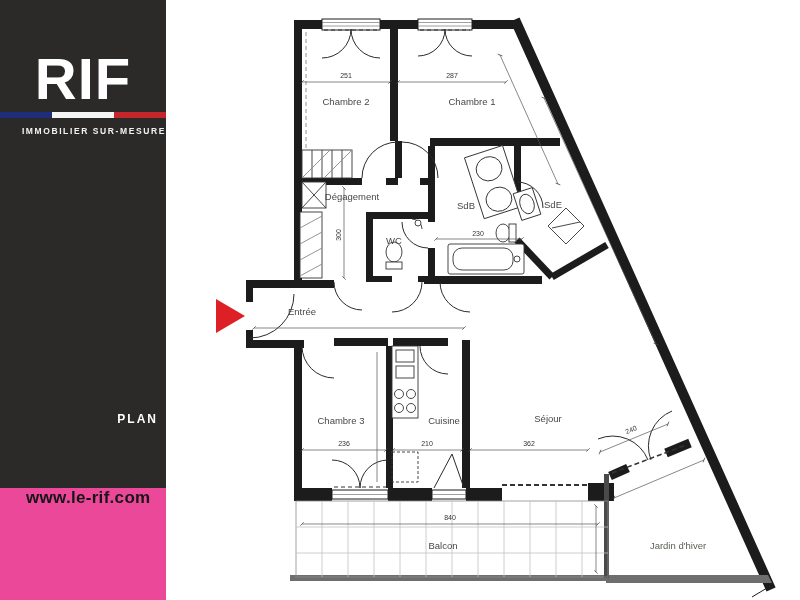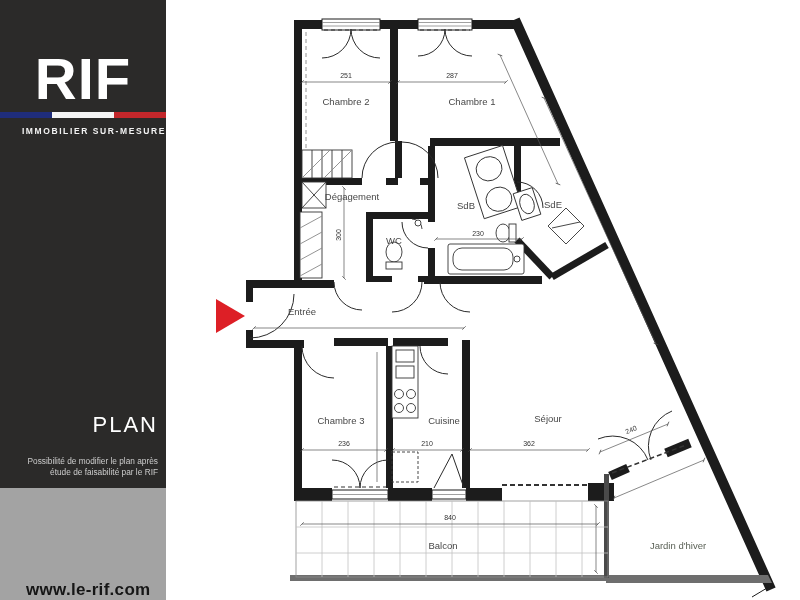--- a/index.html
+++ b/index.html
@@ -22,29 +22,29 @@
   .flag-stripe{display:flex;height:6px;width:166px;margin-top:4px;}
   .flag-blue{width:52px;background:#1f2d7b;}
   .flag-white{width:62px;background:#f5f5f5;}
   .flag-red{width:52px;background:#c3272b;}
   .tagline{
     margin-top:8px;text-align:right;color:#f2f2f2;
     font-size:8.5px;letter-spacing:1.6px;font-weight:bold;
   }
   .plan-label{
     position:absolute;top:412px;right:8px;color:#ffffff;
-    font-size:22px;font-weight:normal;letter-spacing:2px;
+    font-size:12px;font-weight:bold;letter-spacing:2px;
   }
   .sidebar-note{
     position:absolute;top:456px;right:8px;width:145px;text-align:right;
     color:#cdcdcd;font-size:8.3px;line-height:1.35;
   }
   .sidebar-footer{
-    background:#a3a3a3;height:112px;flex:0 0 112px;
-    display:flex;align-items:flex-end;
+    background:#ec4899;height:112px;flex:0 0 112px;
+    display:flex;align-items:flex-start;
   }
   .website{
     padding-left:26px;color:#161616;font-size:17px;font-weight:bold;letter-spacing:0.3px;
   }
   svg text{font-family:"Liberation Sans",sans-serif;}
   .room-label{font-size:9.5px;fill:#474747;}
   .room-label-green{font-size:9.5px;fill:#5a6156;}
   .dim-label{font-size:7px;fill:#333;}
 </style>
 </head>
@@ -284,21 +284,17 @@
 <aside class="sidebar">
   <div class="sidebar-main">
     <div class="logo">RIF</div>
     <div class="flag-stripe">
       <div class="flag-blue"></div>
       <div class="flag-white"></div>
       <div class="flag-red"></div>
     </div>
     <div class="tagline">IMMOBILIER SUR-MESURE</div>
     <div class="plan-label">PLAN</div>
-    <div class="sidebar-note">
-      <span>Possibilité de modifier le plan après</span><br>
-      <span>étude de faisabilité par le RIF</span>
-    </div>
   </div>
   <div class="sidebar-footer">
     <div class="website">www.le-rif.com</div>
   </div>
 </aside>
 
 </body></html>

